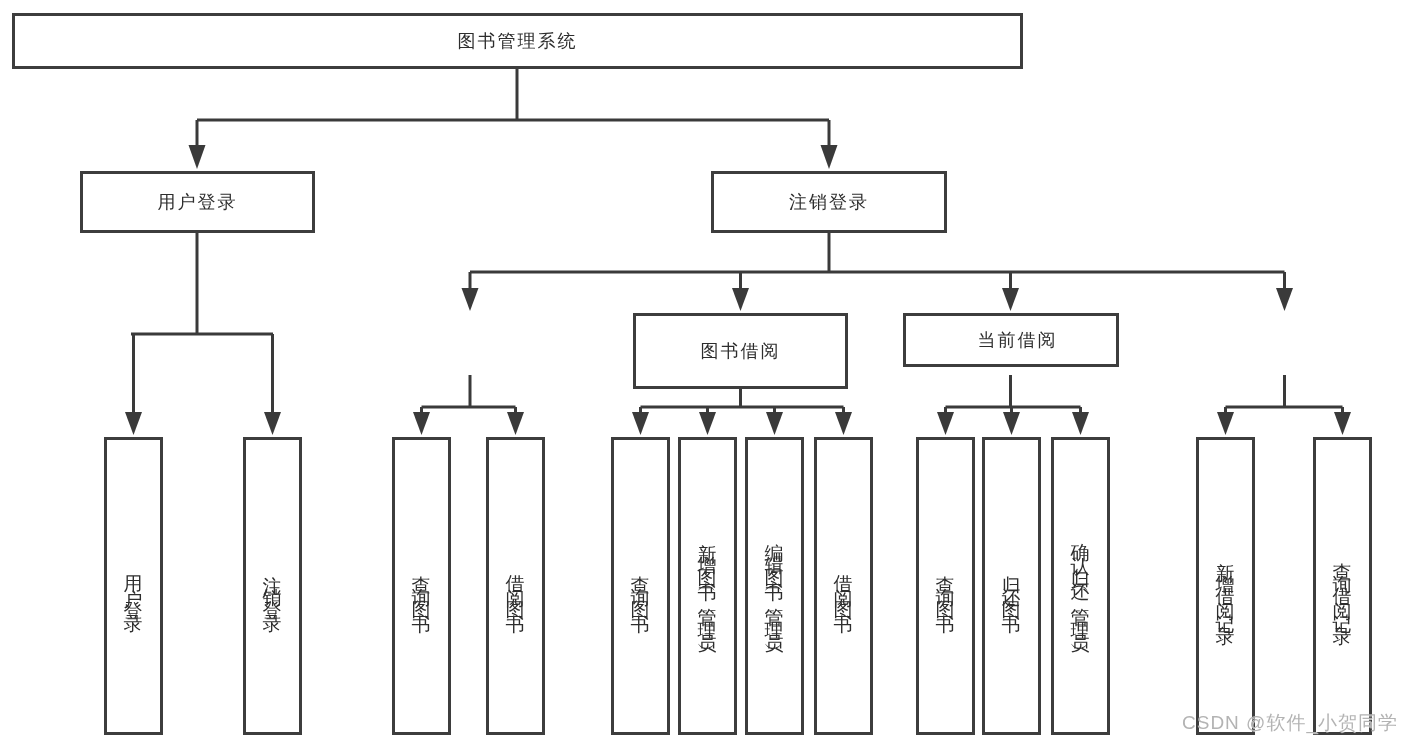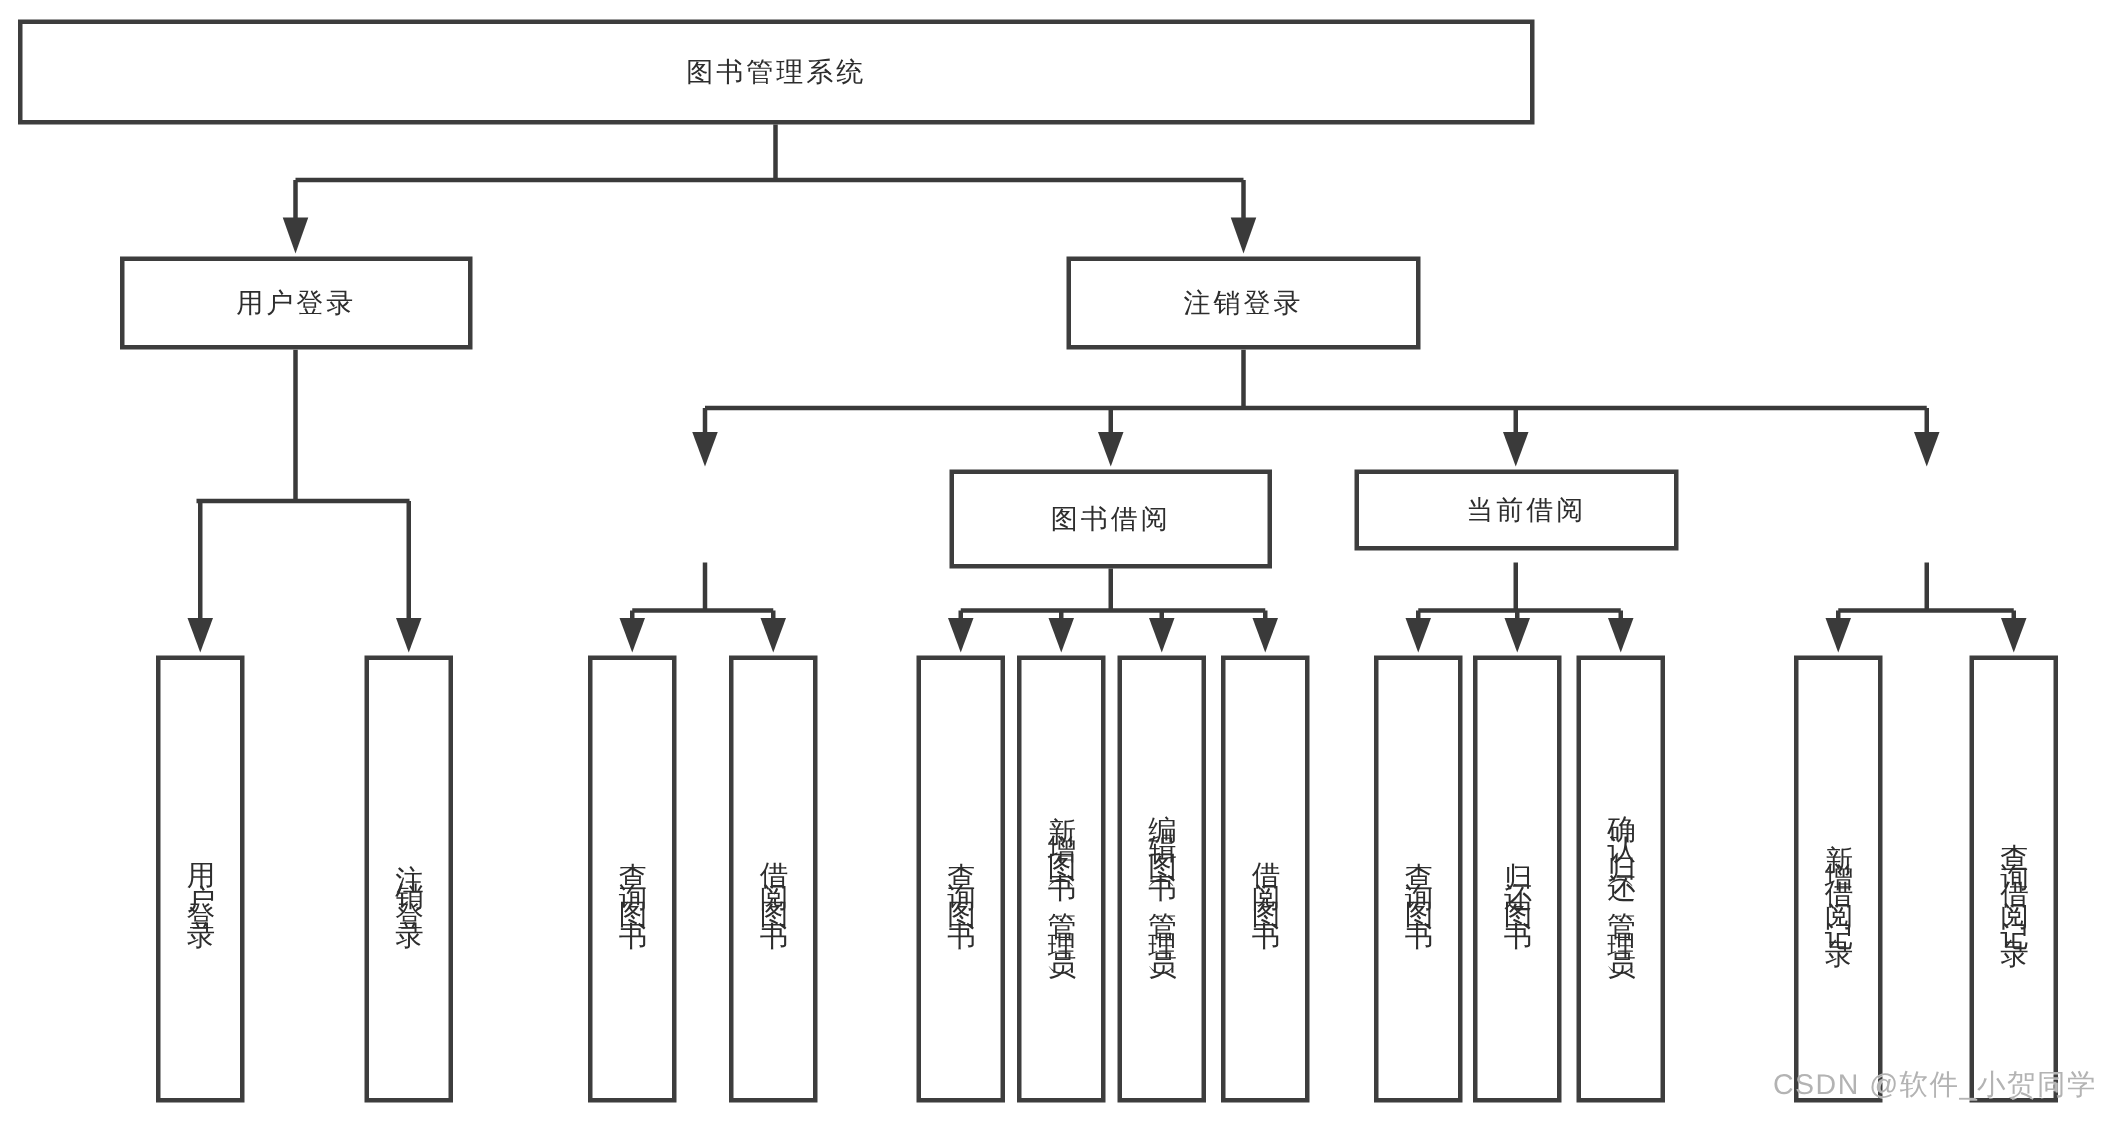--- a/index.html
+++ b/index.html
@@ -90,32 +90,32 @@
     <polygon points="1072,412 1089,412 1080.5,435"></polygon>
 
     <line x1="1284.5" y1="375" x2="1284.5" y2="407"></line>
     <line x1="1225.5" y1="407" x2="1342.5" y2="407"></line>
     <line x1="1225.5" y1="407" x2="1225.5" y2="413"></line>
     <polygon points="1217,412 1234,412 1225.5,435"></polygon>
     <line x1="1342.5" y1="407" x2="1342.5" y2="413"></line>
     <polygon points="1334,412 1351,412 1342.5,435"></polygon>
   </svg>
 
-  <div class="box h-box" style="left:12px; top:13px; width:1011px; height:70px;">
+  <div class="box h-box" style="left:12px; top:13px; width:1011px; height:56px;">
     <span>图书管理系统</span>
   </div>
 
   <div class="box h-box" style="left:80px; top:171px; width:235px; height:62px;">
     <span>用户登录</span>
   </div>
   <div class="box h-box" style="left:711px; top:171px; width:236px; height:62px;">
     <span>注销登录</span>
   </div>
 
-  <div class="box h-box" style="left:633px; top:313px; width:215px; height:66px;justify-content:center;">
+  <div class="box h-box" style="left:633px; top:313px; width:215px; height:76px;justify-content:center;">
     <span>图书借阅</span>
   </div>
   <div class="box h-box" style="left:903px; top:313px; width:216px; height:54px;padding-left:13px;">
     <span>当前借阅</span>
   </div>
 
   <div class="box v-box" style="left:104px; top:437px; width:59px; height:298px;">
     <span>用户登录</span>
   </div>
   <div class="box v-box" style="left:243px; top:437px; width:59px; height:298px;">

